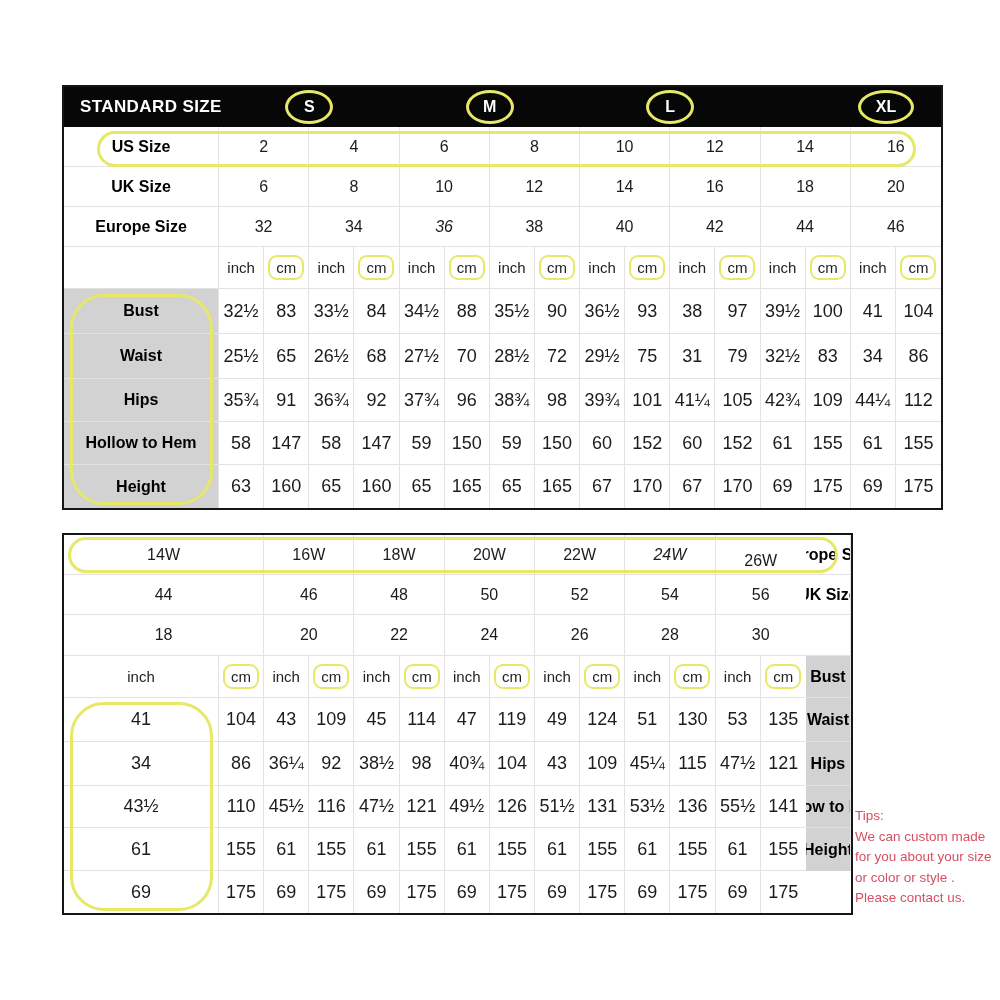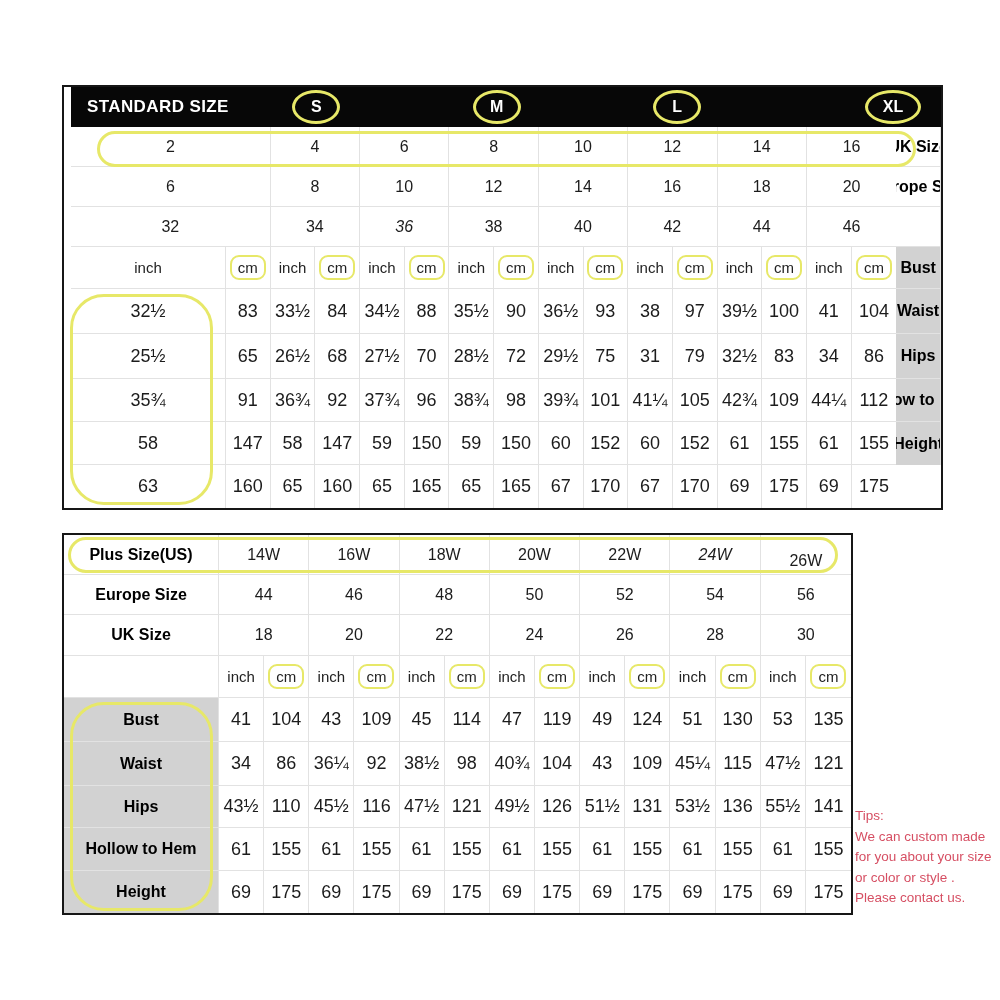--- a/index.html
+++ b/index.html
@@ -9,21 +9,21 @@
     --gray:#d2d2d2;        
     --frame:#161616;       
   }
   html,body{margin:0;padding:0;}
   body{
     width:1000px;height:1000px;position:relative;background:#ffffff;
     font-family:"Liberation Sans","DejaVu Sans",sans-serif;
     overflow:hidden;
   }
   .tbl{position:absolute;border:2px solid var(--frame);box-sizing:border-box;background:#fff;overflow:hidden;}
-  #standard-table{left:62px;top:85px;width:881px;height:425px;padding-left:7px;}
+  #standard-table{left:62px;top:85px;width:881px;height:425px;}
   #plus-table{left:62px;top:533px;width:791px;height:382px;}
 
   .bar{height:40px;background:#070707;position:relative;display:flex;align-items:center;}
   .bar .title{color:#fff;font-weight:bold;font-size:17px;padding-left:16px;letter-spacing:.4px;}
   .badge{
     position:absolute;top:50%;transform:translate(-50%,-50%);
     border:3px solid var(--hl);border-radius:50%;
     color:#fff;font-weight:bold;font-size:16px;
     display:flex;align-items:center;justify-content:center;
     box-sizing:border-box;background:transparent;
@@ -67,20 +67,21 @@
 <div class="tbl" id="standard-table">
   <div class="bar">
     <span class="title">STANDARD SIZE</span>
 
   <span class="badge" style="left: 245.25px; width: 48px; height: 34px;">S</span>
       <span class="badge" style="left: 425.75px; width: 48px; height: 34px;">M</span>
       <span class="badge" style="left: 606.25px; width: 48px; height: 34px;">L</span>
       <span class="badge" style="left: 822px; width: 56px; height: 34px;">XL</span>
     </div>
   <div class="grid" id="grid-standard" style="grid-template-columns: 155px repeat(16, 1fr); grid-template-rows: 40px 40px 40px 42px 45px 45px 43px 43px 43px;">
+      <div class="cell lbl">US Size</div>
       <div class="cell grp" style="grid-column: span 2;">2</div>
       <div class="cell grp" style="grid-column: span 2;">4</div>
       <div class="cell grp" style="grid-column: span 2;">6</div>
       <div class="cell grp" style="grid-column: span 2;">8</div>
       <div class="cell grp" style="grid-column: span 2;">10</div>
       <div class="cell grp" style="grid-column: span 2;">12</div>
       <div class="cell grp" style="grid-column: span 2;">14</div>
       <div class="cell grp last-c" style="grid-column: span 2;">16</div>
       <div class="cell lbl">UK Size</div>
       <div class="cell grp" style="grid-column: span 2;">6</div>
@@ -232,21 +233,20 @@
       <div class="cell val last-r">170</div>
       <div class="cell val last-r">69</div>
       <div class="cell val last-r">175</div>
       <div class="cell val last-r">69</div>
       <div class="cell val last-r last-c">175</div>
     </div>
 </div>
 
 <div class="tbl" id="plus-table">
   <div class="grid" id="grid-plus" style="grid-template-columns: 155px repeat(14, 1fr); grid-template-rows: 40px 40px 41px 42px 44px 44px 42px 43px 42px;">
-      <div class="cell lbl">Plus Size(US)</div>
       <div class="cell grp" style="grid-column: span 2;">14W</div>
       <div class="cell grp" style="grid-column: span 2;">16W</div>
       <div class="cell grp" style="grid-column: span 2;">18W</div>
       <div class="cell grp" style="grid-column: span 2;">20W</div>
       <div class="cell grp" style="grid-column: span 2;">22W</div>
       <div class="cell grp" style="grid-column: span 2; font-style: italic;">24W</div>
       <div class="cell grp last-c" style="grid-column: span 2; margin-top: 12px;">26W</div>
       <div class="cell lbl">Europe Size</div>
       <div class="cell grp" style="grid-column: span 2;">44</div>
       <div class="cell grp" style="grid-column: span 2;">46</div>

